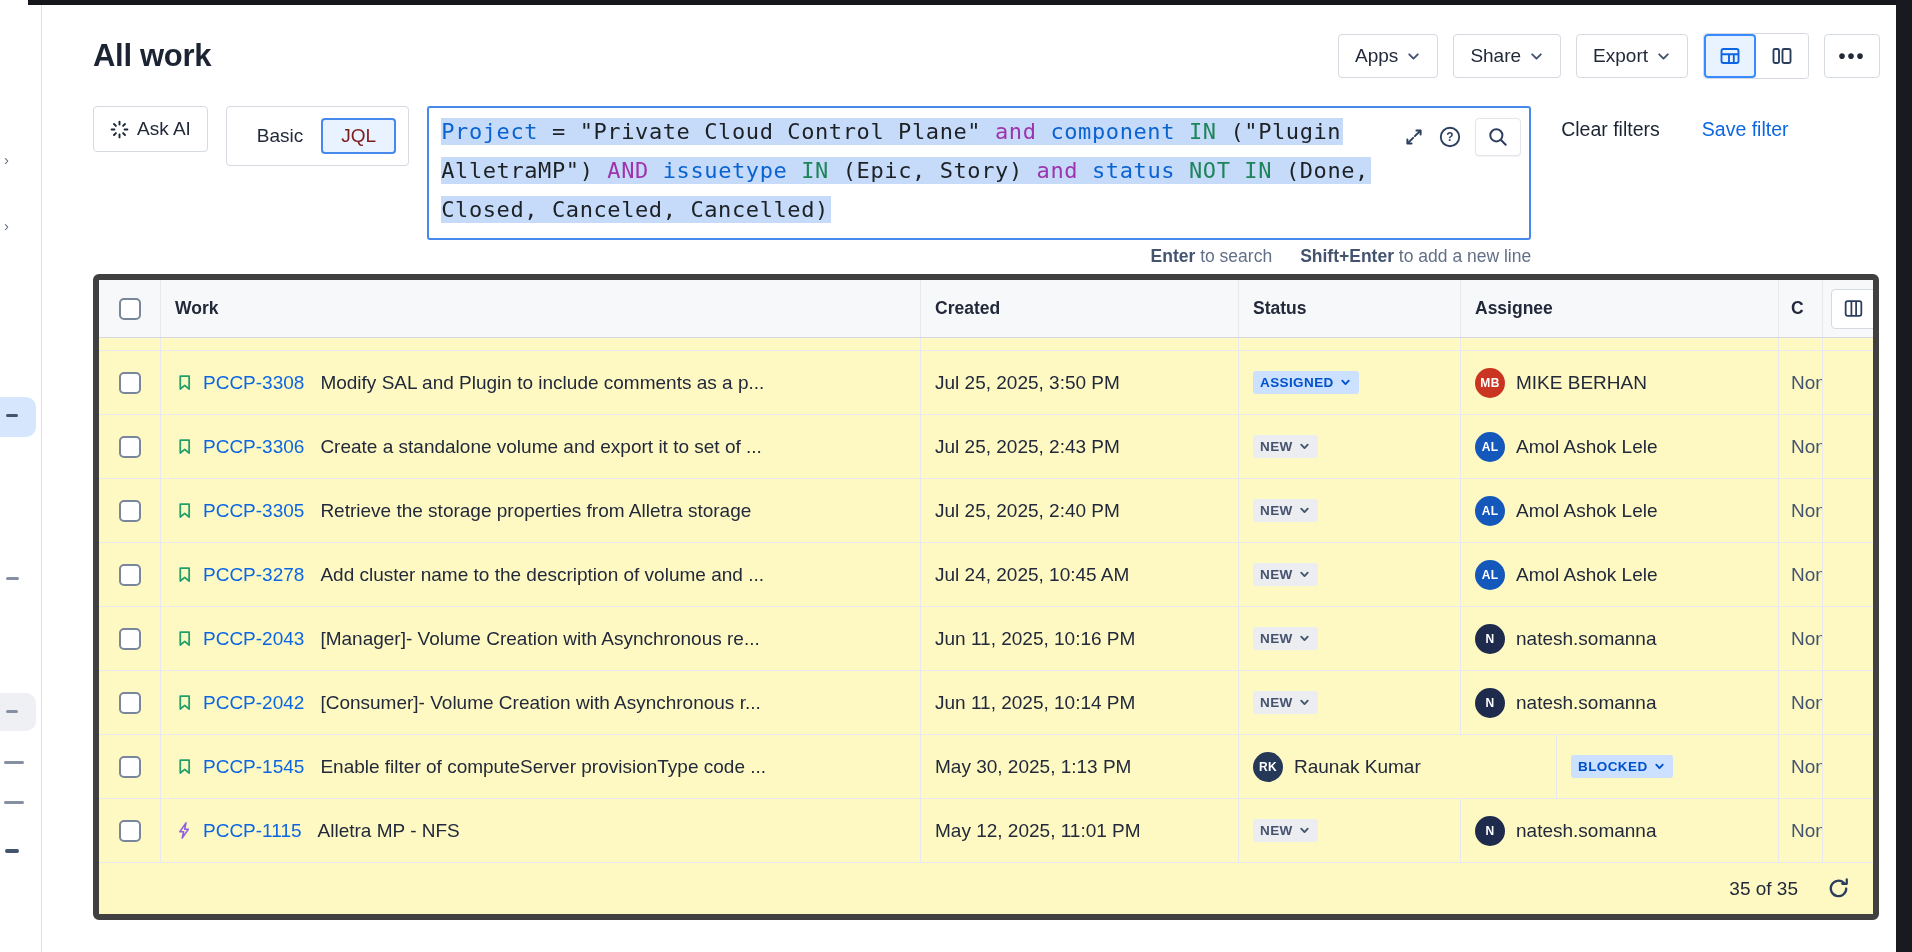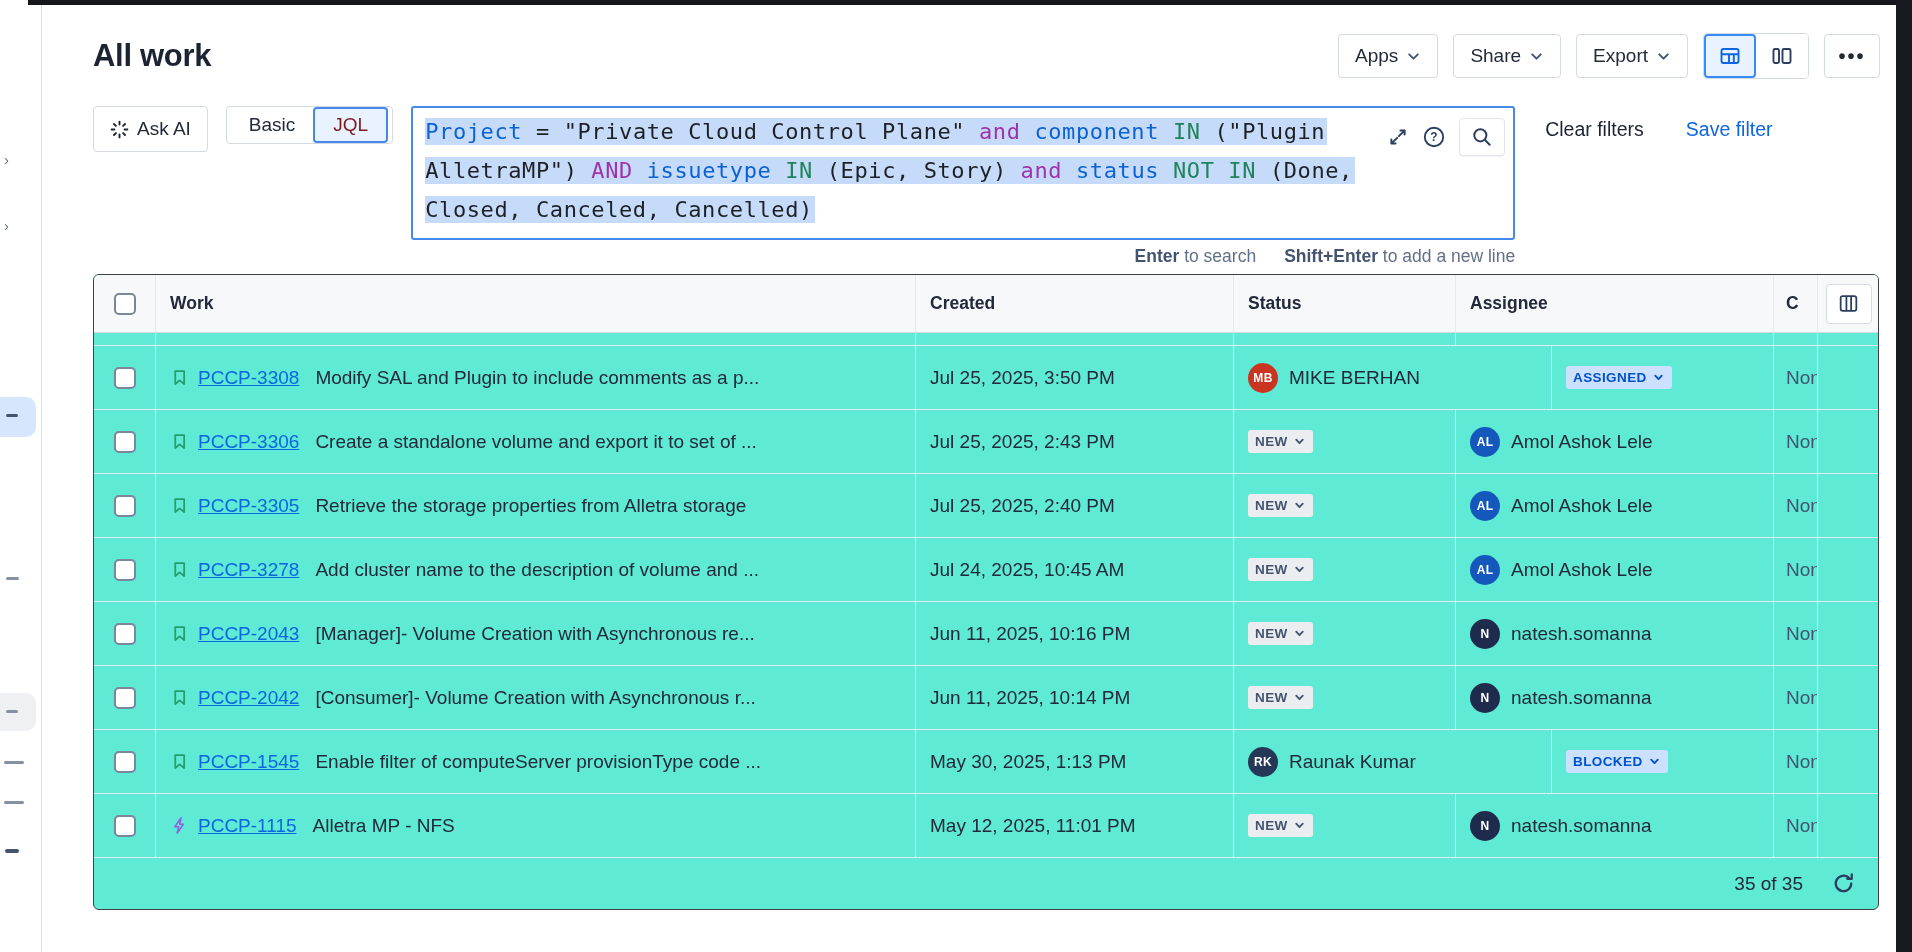--- a/index.html
+++ b/index.html
@@ -32,21 +32,21 @@
          font-family:inherit; }
   .btn svg { flex:none; }
   .view-toggle { display:flex; align-items:center; gap:0; border:1px solid #d5d9e0; border-radius:4px; overflow:hidden; }
   .view-toggle .vt { width:52px; height:44px; display:flex; align-items:center; justify-content:center; background:#fff; border:none; cursor:pointer; }
   .view-toggle .vt.selected { background:#e9f2ff; box-shadow:inset 0 0 0 2px #388bff; border-radius:4px; }
   .more-btn { width:56px; justify-content:center; font-weight:700; letter-spacing:2px; font-size:20px; color:#22293a; }
 
   
   .filter-row { display:flex; align-items:flex-start; gap:18px; }
   .askai-btn { height:46px; }
-  .mode-group { display:flex; align-items:center; border:1px solid #d5d9e0; border-radius:4px; height:38px; padding:0 4px; background:#fff; }
+  .mode-group { display:flex; align-items:center; border:1px solid #d5d9e0; border-radius:4px; height:60px; padding:0 12px; background:#fff; }
   .mode-basic { border:none; background:transparent; font-size:19px; color:#22293a; padding:0 18px; cursor:pointer; font-family:inherit; }
   .mode-jql { border-radius:4px; box-shadow:inset 0 0 0 2px #4688ec; background:#e9f2ff; color:#7f1d1d; font-size:19px;
               padding:7px 20px; border:none; cursor:pointer; font-family:inherit; }
   .jql-wrap { width:1104px; flex:none; }
   .jql-box { position:relative; width:100%; min-height:118px; border:2px solid #4688ec; border-radius:3px; background:#fff; padding:5px 150px 8px 12px; }
   .jql-line { line-height:37px; white-space:pre; }
   .jql-sel { background:#c5dbf9; padding:1px 2px 1px 0; }
   .jql-line span { font-family:"DejaVu Sans Mono","Liberation Mono",monospace; font-size:22px; letter-spacing:0.6px; white-space:pre; }
   .tok-plain { color:#1d2125; }
   .tok-field { color:#0b63d2; }
@@ -55,39 +55,39 @@
   .jql-tools { position:absolute; top:10px; right:8px; display:flex; align-items:center; gap:12px; }
   .tool-ic { display:flex; align-items:center; justify-content:center; cursor:pointer; background:transparent; border:none; }
   .search-chip { width:46px; height:38px; border:1px solid #e3e5ea; border-radius:4px; background:#fff; box-shadow:0 1px 1px rgba(9,30,66,.06); }
   .jql-hint { display:flex; justify-content:flex-end; gap:28px; margin-top:6px; font-size:17.5px; color:#626f86; }
   .jql-hint b { color:#44546f; font-weight:700; }
   .filter-links { display:flex; align-items:center; gap:42px; height:46px; margin-left:12px; }
   .link { font-size:19.5px; color:#1c2434; text-decoration:none; cursor:pointer; white-space:nowrap; }
   .link.blue { color:#0c66e4; }
 
   
-  .work-table { margin-top:7px; width:1786px; border:1px solid #404040; border-radius:6px; background:#5eead4; overflow:hidden; }
+  .work-table { margin-top:7px; width:1786px; border:6px solid #404040; border-radius:6px; background:#fef9c3; overflow:hidden; }
   .t-head, .t-row, .t-spacer { display:flex; align-items:stretch; }
   .t-head { background:#f7f8f9; height:58px; border-bottom:1px solid #d5d9df; }
   .t-spacer { height:13px; border-bottom:1px solid #e7e9ee; }
   .t-row { height:64px; border-bottom:1px solid #e7e9ee; }
   .cell { display:flex; align-items:center; border-right:1px solid #e7e9ee; padding:0 0 0 14px; overflow:hidden; white-space:nowrap; }
   .c-check { width:62px; flex:none; justify-content:center; padding:0; }
   .c-work { width:760px; flex:none; }
   .c-created { width:318px; flex:none; }
   .c-status { width:222px; flex:none; }
   .c-assignee { width:318px; flex:none; }
   .c-cat { width:44px; flex:none; padding-left:12px; }
   .c-cfg { width:61px; flex:none; justify-content:center; padding:0; border-right:none; }
   .t-head .cell { font-size:17.5px; font-weight:700; color:#22293a; }
   .t-head .c-cfg { background:#f7f8f9; }
   .cfg-btn { width:46px; height:40px; background:#fff; border:1px solid #d5d9e0; border-radius:4px; display:flex; align-items:center; justify-content:center; cursor:pointer; }
   .checkbox { width:22px; height:22px; border:2px solid #7a869a; border-radius:5px; background:#fff; display:inline-block; cursor:pointer; }
   .type-icon { display:flex; align-items:center; margin-right:9px; flex:none; }
-  .issue-key { font-size:19px; color:#0c66e4; text-decoration:underline; margin-right:16px; flex:none; cursor:pointer; }
+  .issue-key { font-size:19px; color:#0c66e4; margin-right:16px; flex:none; cursor:pointer; }
   .summary { font-size:19px; color:#22293a; }
   .c-created { font-size:19px; color:#22293a; }
   .badge { display:inline-flex; align-items:center; gap:5px; border-radius:3px; padding:4px 7px; font-size:13.5px; font-weight:700; letter-spacing:0.4px; cursor:pointer; }
   .badge-blue { background:#cce0ff; color:#0052cc; }
   .badge-gray { background:#ecedf0; color:#44546f; }
   .avatar { width:30px; height:30px; border-radius:50%; color:#fff; font-size:12px; font-weight:700; display:inline-flex; align-items:center; justify-content:center; margin-right:11px; flex:none; letter-spacing:0.3px; }
   .a-name { font-size:19px; color:#22293a; }
   .c-cat { font-size:19px; color:#44546f; }
   .t-foot { display:flex; align-items:center; justify-content:flex-end; gap:28px; height:51px; padding-right:22px; font-size:19px; color:#22293a; }
   .refresh-btn { background:none; border:none; cursor:pointer; display:flex; align-items:center; }
@@ -265,28 +265,28 @@
             <div class="cell c-work">
               <span class="type-icon">
                 <svg width="19" height="19" viewBox="0 0 18 18">
                   <path d="M5 3h8.4v12.2l-4.2-3.5L5 15.2z" fill="none" stroke="#22a06b" stroke-width="1.7" stroke-linejoin="round"></path>
                 </svg>
               </span>
               <a class="issue-key">PCCP-3308</a>
               <span class="summary">Modify SAL and Plugin to include comments as a p...</span>
             </div>
             <div class="cell c-created">Jul 25, 2025, 3:50 PM</div>
+            <div class="cell c-status">
+              <span class="badge badge-blue">ASSIGNED<svg width="13" height="13" viewBox="0 0 14 14">
+                  <path d="M3.5 5 7 8.7 10.5 5" fill="none" stroke="currentColor" stroke-width="2" stroke-linecap="round" stroke-linejoin="round"></path>
+                </svg></span>
+            </div>
             <div class="cell c-assignee">
               <span class="avatar" style="background:#ca3521">MB</span>
               <span class="a-name">MIKE BERHAN</span>
-            </div>
-            <div class="cell c-status">
-              <span class="badge badge-blue">ASSIGNED<svg width="13" height="13" viewBox="0 0 14 14">
-                  <path d="M3.5 5 7 8.7 10.5 5" fill="none" stroke="currentColor" stroke-width="2" stroke-linecap="round" stroke-linejoin="round"></path>
-                </svg></span>
             </div>
             <div class="cell c-cat">None</div>
             <div class="cell c-cfg"></div>
           </div>
           <div class="t-row">
             <div class="cell c-check">
               <span class="checkbox"></span>
             </div>
             <div class="cell c-work">
               <span class="type-icon">

